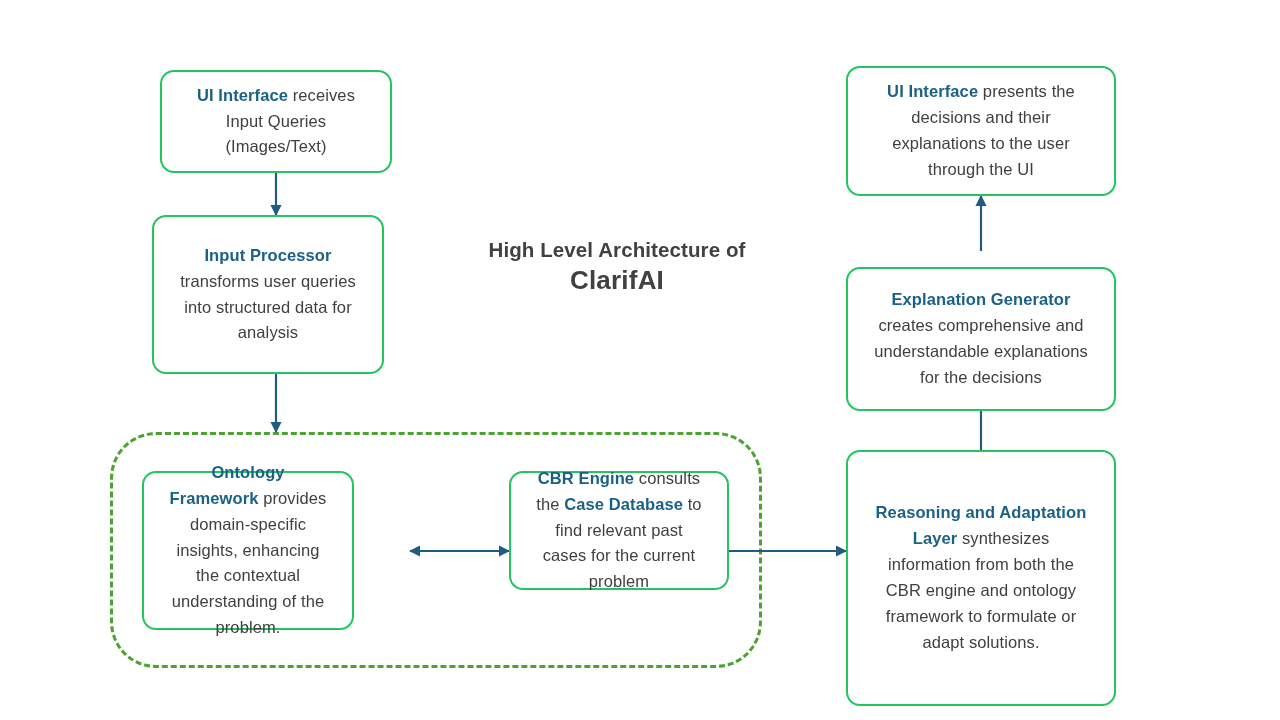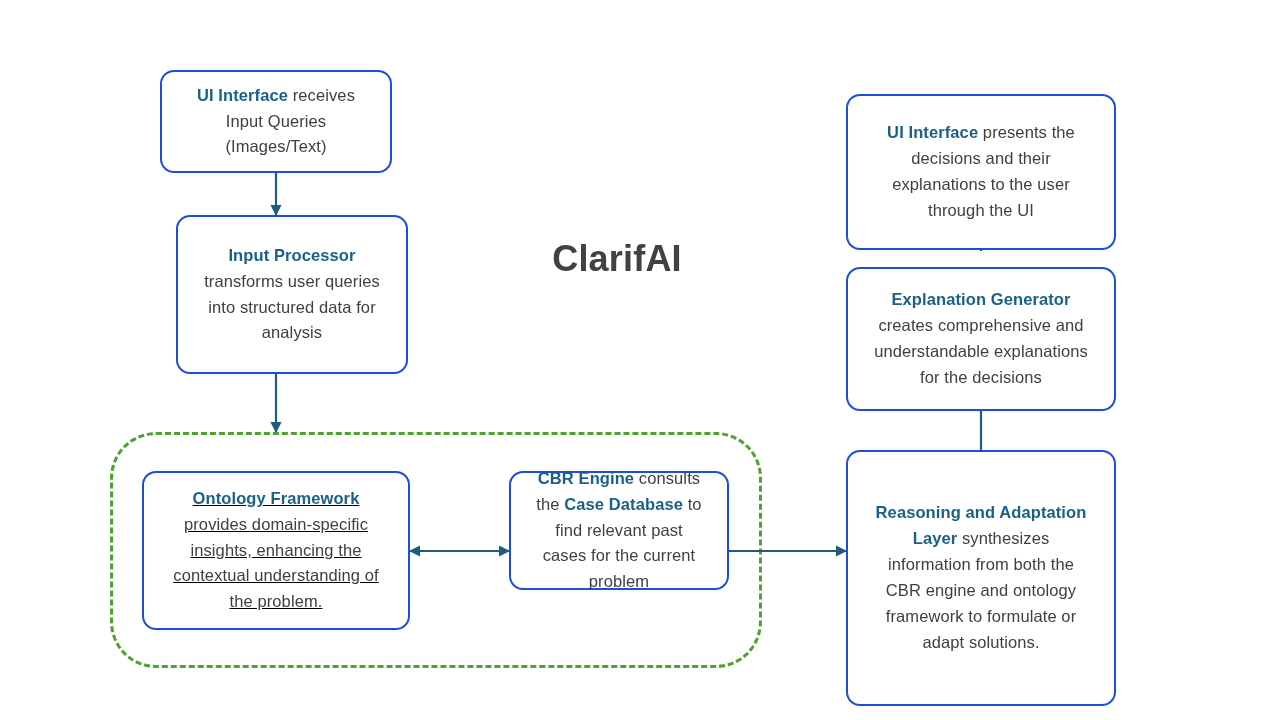--- a/index.html
+++ b/index.html
@@ -22,21 +22,21 @@
     box-sizing: border-box;
     border: 3px dashed #4CA32F;
     border-radius: 46px;
     background: transparent;
   }
 
   
   .node {
     position: absolute;
     box-sizing: border-box;
-    border: 2px solid #1d4ed8;
+    border: 2px solid #22c55e;
     border-radius: 14px;
     background: #ffffff;
     display: flex;
     align-items: center;
     justify-content: center;
     text-align: center;
     padding: 6px 22px;
   }
   .node-text {
     color: #404040;
@@ -55,21 +55,21 @@
     text-align: center;
     color: #414141;
   }
   .title-line1 {
     font-size: 20.5px;
     font-weight: bold;
     letter-spacing: 0.1px;
     line-height: 1.35;
   }
   .title-line2 {
-    font-size: 36px;
+    font-size: 26px;
     font-weight: bold;
     letter-spacing: 0.2px;
     line-height: 1.3;
   }
 
   
   #connectors {
     position: absolute;
     left: 0;
     top: 0;
@@ -107,31 +107,32 @@
 
     <line x1="981" y1="251" x2="981" y2="196" stroke="#1F5C7E" stroke-width="2.2" marker-end="url(#arrow-end)"></line>
   </svg>
 
   <div class="node" style="left:160px; top:70px; width:232px; height:103px;">
     <div class="node-text">
       <b>UI Interface</b><span> receives Input Queries (Images/Text)</span>
     </div>
   </div>
 
-  <div class="node" style="left:176px; top:215px; width:232px; height:159px;">
+  <div class="node" style="left:152px; top:215px; width:232px; height:159px;">
     <div class="node-text">
       <b>Input Processor</b><span> transforms user queries into structured data for analysis</span>
     </div>
   </div>
 
   <div class="title-wrap" style="left:452px; top:236px; width:330px;">
+    <div class="title-line1">High Level Architecture of</div>
     <div class="title-line2">ClarifAI</div>
   </div>
 
-  <div class="node" style="left:142px; top:471px; width:268px; height:159px;text-decoration:underline;">
+  <div class="node" style="left:142px; top:471px; width:212px; height:159px;">
     <div class="node-text">
       <b>Ontology Framework</b><span> provides domain-specific insights, enhancing the contextual understanding of the problem.</span>
     </div>
   </div>
 
   <div class="node" style="left:509px; top:471px; width:220px; height:119px;">
     <div class="node-text">
       <b>CBR Engine</b><span> consults the </span><b>Case Database</b><span> to find relevant past cases for the current problem</span>
     </div>
   </div>
@@ -141,19 +142,19 @@
       <b>Reasoning and Adaptation Layer</b><span> synthesizes information from both the CBR engine and ontology framework to formulate or adapt solutions.</span>
     </div>
   </div>
 
   <div class="node" style="left:846px; top:251px; width:270px; height:144px;margin-top:16px;">
     <div class="node-text">
       <b>Explanation Generator</b><span> creates comprehensive and understandable explanations for the decisions</span>
     </div>
   </div>
 
-  <div class="node" style="left:846px; top:66px; width:270px; height:156px;margin-top:28px;">
+  <div class="node" style="left:846px; top:66px; width:270px; height:130px;">
     <div class="node-text">
       <b>UI Interface</b><span> presents the decisions and their explanations to the user through the UI</span>
     </div>
   </div>
 
 </div>
 
 </body></html>

